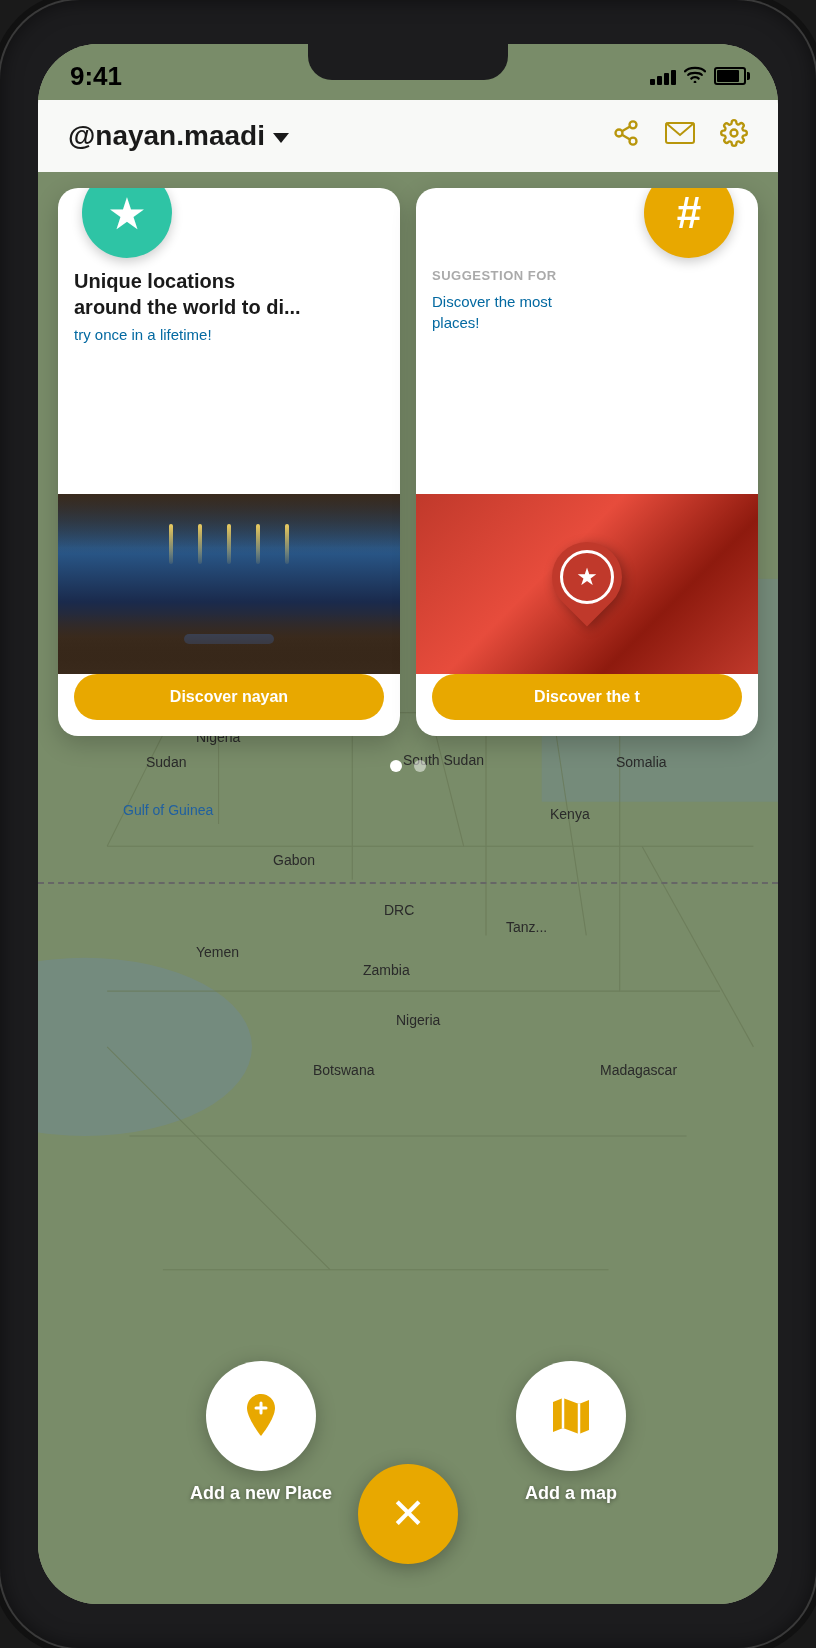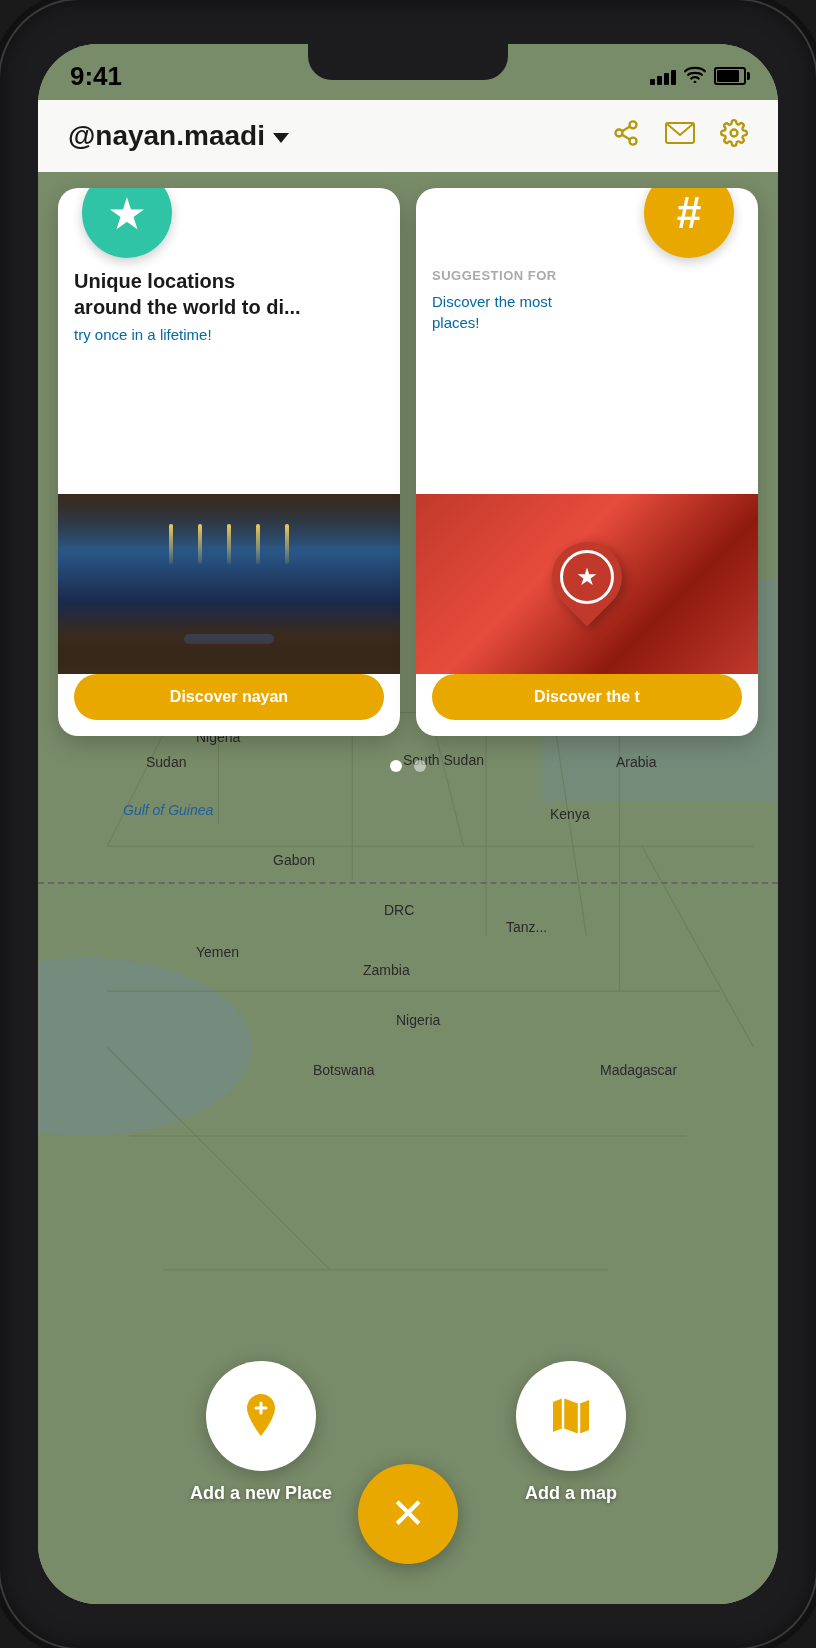--- a/index.html
+++ b/index.html
@@ -421,21 +421,20 @@
     .map-label {
       position: absolute;
       font-size: 14px;
       color: #2a2a2a;
       font-weight: 500;
       pointer-events: none;
     }
 
     .map-label-blue {
       color: #2060a0;
-      font-style: italic;
     }
 
     .dashed-line {
       position: absolute;
       border-top: 2px dashed #666;
       left: 0;
       right: 0;
     }
 
     
@@ -487,21 +486,21 @@
     <div class="map-label" style="top: 620px; left: 215px">Niger</div>
     <div class="map-label" style="top: 638px; left: 312px">Chad</div>
     <div class="map-label" style="top: 600px; left: 425px">Sudan</div>
     <div class="map-label" style="top: 585px; left: 585px">Yemen</div>
     <div class="map-label" style="top: 655px; left: 65px; line-height: 1.2">Burkina<br>Faso</div>
     <div class="map-label" style="top: 685px; left: 158px">Nigeria</div>
     <div class="map-label" style="top: 660px; left: 510px">Ethiopia</div>
     <div class="map-label map-label-blue" style="top: 658px; left: 565px; font-size: 13px">Gulf of Aden</div>
     <div class="map-label" style="top: 710px; left: 108px">Sudan</div>
     <div class="map-label" style="top: 708px; left: 365px">South Sudan</div>
-    <div class="map-label" style="top: 710px; left: 578px">Arabia</div>
+    <div class="map-label" style="top: 710px; left: 578px">Somalia</div>
     <div class="map-label map-label-blue" style="top: 758px; left: 85px">Gulf of Guinea</div>
     <div class="map-label" style="top: 762px; left: 512px">Kenya</div>
     <div class="map-label" style="top: 808px; left: 235px">Gabon</div>
     <div class="map-label" style="top: 858px; left: 346px">DRC</div>
     <div class="map-label" style="top: 900px; left: 158px">Yemen</div>
     <div class="map-label" style="top: 918px; left: 325px">Zambia</div>
     <div class="map-label" style="top: 875px; left: 468px">Tanz...</div>
     <div class="map-label" style="top: 968px; left: 358px">Nigeria</div>
     <div class="map-label" style="top: 1018px; left: 275px">Botswana</div>
     <div class="map-label" style="top: 1018px; left: 562px">Madagascar</div>

